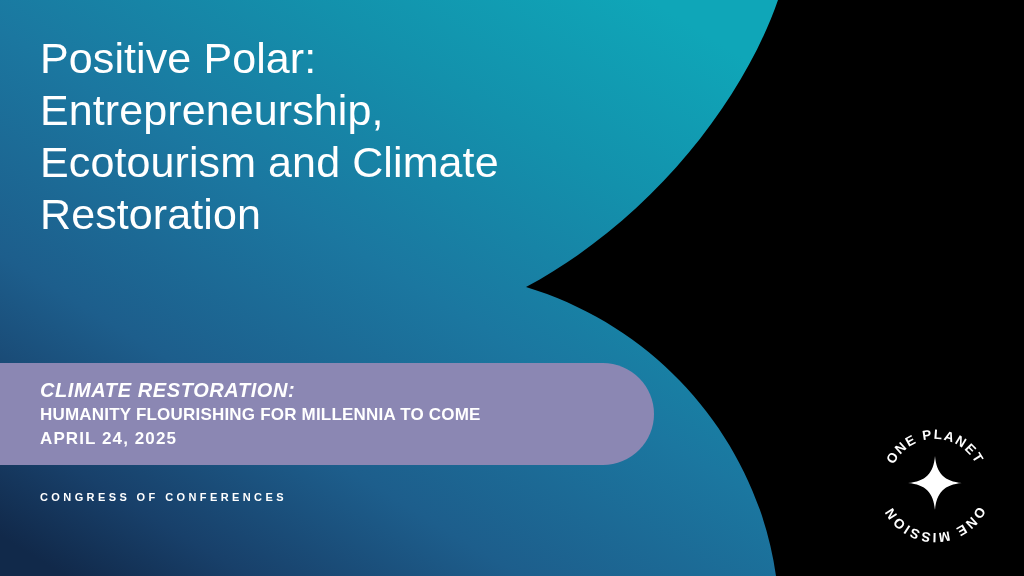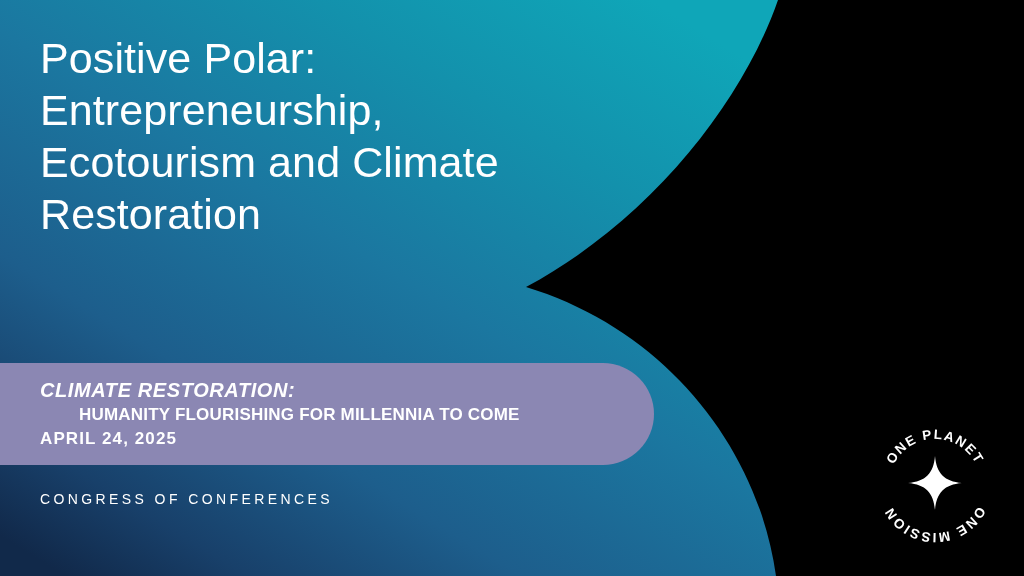--- a/index.html
+++ b/index.html
@@ -64,21 +64,20 @@
   #banner-title {
     font-size: 20px;
     line-height: 26px;
     letter-spacing: 0.6px;
     font-style: italic;
   }
   #banner-subtitle {
     font-size: 17px;
     line-height: 24px;
     letter-spacing: 0.2px;
-    margin-left: 39px;
   }
   #banner-date {
     font-size: 17px;
     line-height: 24px;
     letter-spacing: 1.1px;
   }
 
   
   #logo {
     position: absolute;
@@ -119,22 +118,22 @@
       radial-gradient(circle at 38% 34%, #4aa7d8 0 58%, #1f6ea8 100%);
     box-shadow: 0 0 0 1.5px #ffffff inset;
   }
   #logo-25 {
     font-weight: 400;
     letter-spacing: -1px;
   }
   #logo-tagline {
     margin-top: 2px;
     color: #ffffff;
-    font-size: 14px;
-    font-weight: 400;
+    font-size: 11px;
+    font-weight: 700;
     letter-spacing: 3.4px;
     text-transform: uppercase;
   }
 
   
   #badge {
     position: absolute;
     left: 873px;
     top: 423px;
     width: 124px;

